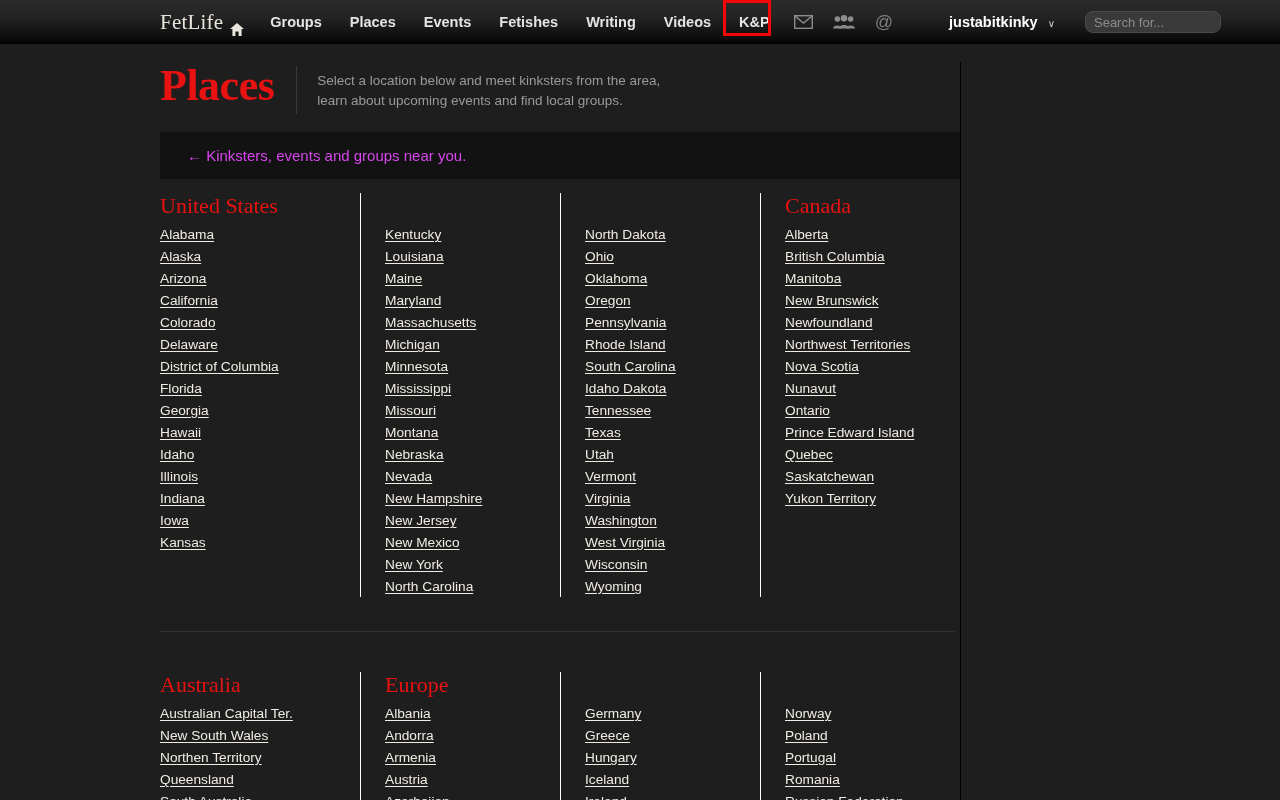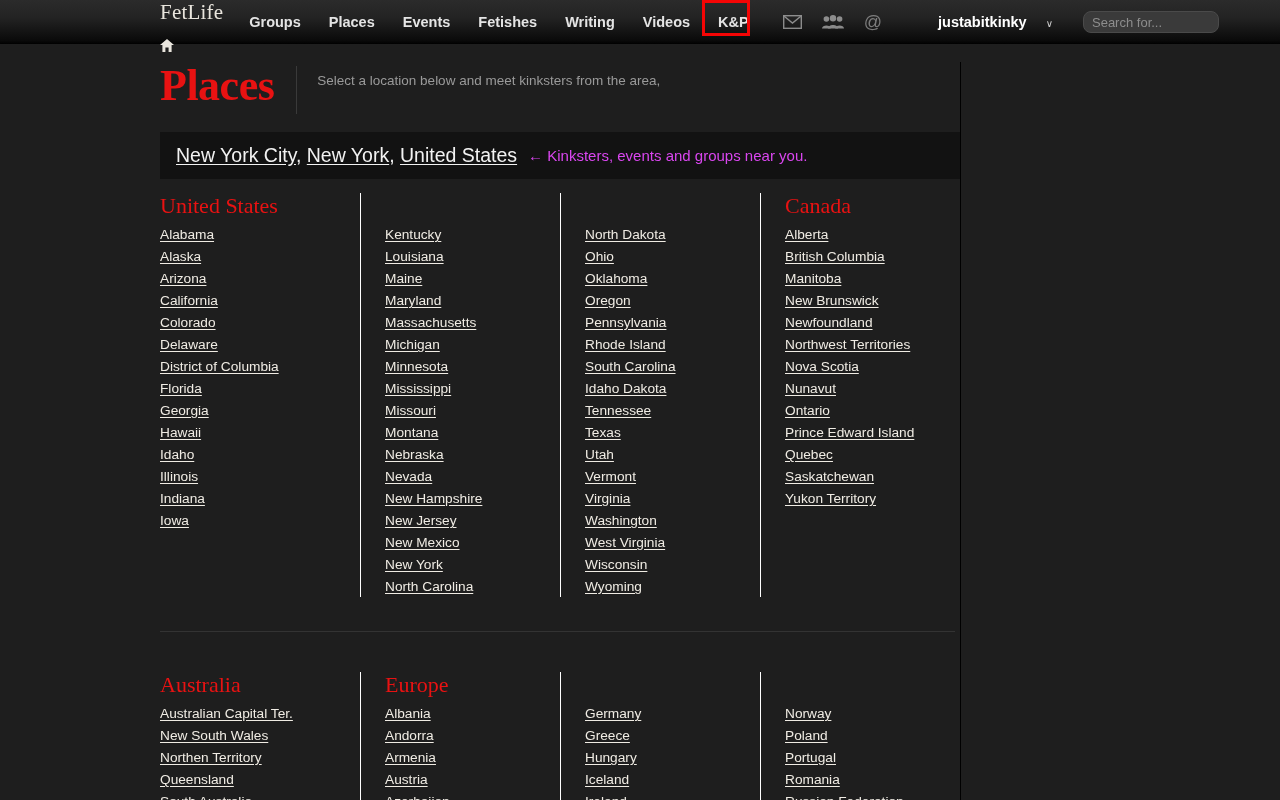--- a/index.html
+++ b/index.html
@@ -21,52 +21,51 @@
     display: flex; align-items: center;
     padding-left: 160px;
     height: 44px;
     width: 100%;
   }
   .brand {
     font-family: "Liberation Serif", serif;
     font-size: 21px;
     color: #e9e5dd;
     letter-spacing: 0.2px;
-    display: flex; align-items: flex-start; gap: 7px;
+    display: flex; align-items: center; gap: 7px;
     margin-right: 26px;
     text-decoration: none;
-    flex-direction: column;
   }
   .home-icon { display:inline-block; width: 14px; height: 13px; position: relative; top: 1px; }
   .nav-link {
     color: #e4e4e4;
     font-size: 14.5px;
     font-weight: 600;
     text-decoration: none;
     margin-right: 28px;
     white-space: nowrap;
   }
   .nav-link.kp-wrap {
     position: relative;
-    margin-right: 22px;
+    margin-right: 12px;
   }
   .kp-highlight {
     position: absolute;
     left: -16px; top: -14px;
     width: 48px; height: 36px;
     border: 3px solid #f50505;
     pointer-events: none;
   }
   .nav-icons { display: flex; align-items: center; gap: 20px; margin-left: 12px; }
   .nav-icon { opacity: 0.62; display: flex; align-items: center; }
   .at-icon { color: #b4b4b4; font-size: 18px; line-height: 1; font-family: "Liberation Sans", sans-serif; }
   .user-menu {
     color: #ffffff; font-size: 14.5px; font-weight: 700;
     margin-left: 56px; white-space: nowrap; text-decoration: none;
-    display: flex; align-items: baseline; gap: 19px;
+    display: flex; align-items: baseline; gap: 10px;
   }
   .caret { font-size: 10px; color: #cfcfcf; font-weight: 400; }
   .search-box {
     margin-left: 30px;
     width: 136px; height: 22px;
     background: #3a3a3a;
     border: 1px solid #4a4a4a;
     border-radius: 8px;
     color: #8d8d8d;
     font-size: 13px;
@@ -214,25 +213,25 @@
 </div>
 
 <div class="page">
   <div class="page-right-border"></div>
 
   <div class="page-head">
     <div class="page-title">Places</div>
     <div class="title-sep"></div>
     <div class="page-sub">
       <div>Select a location below and meet kinksters from the area,</div>
+      <div>learn about upcoming events and find local groups.</div>
     </div>
   </div>
 
   <div class="nearby-bar">
-    <span class="nearby-links"><a href="#">New York City</a><span>, </span><a href="#">New York</a><span>, </span><a href="#">United States</a></span>
     <span class="nearby-note">← Kinksters, events and groups near you.</span>
   </div>
 
   <div class="region-section">
 
     <div class="col">
       <div class="region-heading">United States</div>
       <ul class="place-list">
         <li><a href="#">Alabama</a></li>
         <li><a href="#">Alaska</a></li>
@@ -241,20 +240,21 @@
         <li><a href="#">Colorado</a></li>
         <li><a href="#">Delaware</a></li>
         <li><a href="#">District of Columbia</a></li>
         <li><a href="#">Florida</a></li>
         <li><a href="#">Georgia</a></li>
         <li><a href="#">Hawaii</a></li>
         <li><a href="#">Idaho</a></li>
         <li><a href="#">Illinois</a></li>
         <li><a href="#">Indiana</a></li>
         <li><a href="#">Iowa</a></li>
+        <li><a href="#">Kansas</a></li>
       </ul>
     </div>
 
     <div class="col with-rule">
       <div class="heading-spacer"></div>
       <ul class="place-list">
         <li><a href="#">Kentucky</a></li>
         <li><a href="#">Louisiana</a></li>
         <li><a href="#">Maine</a></li>
         <li><a href="#">Maryland</a></li>

